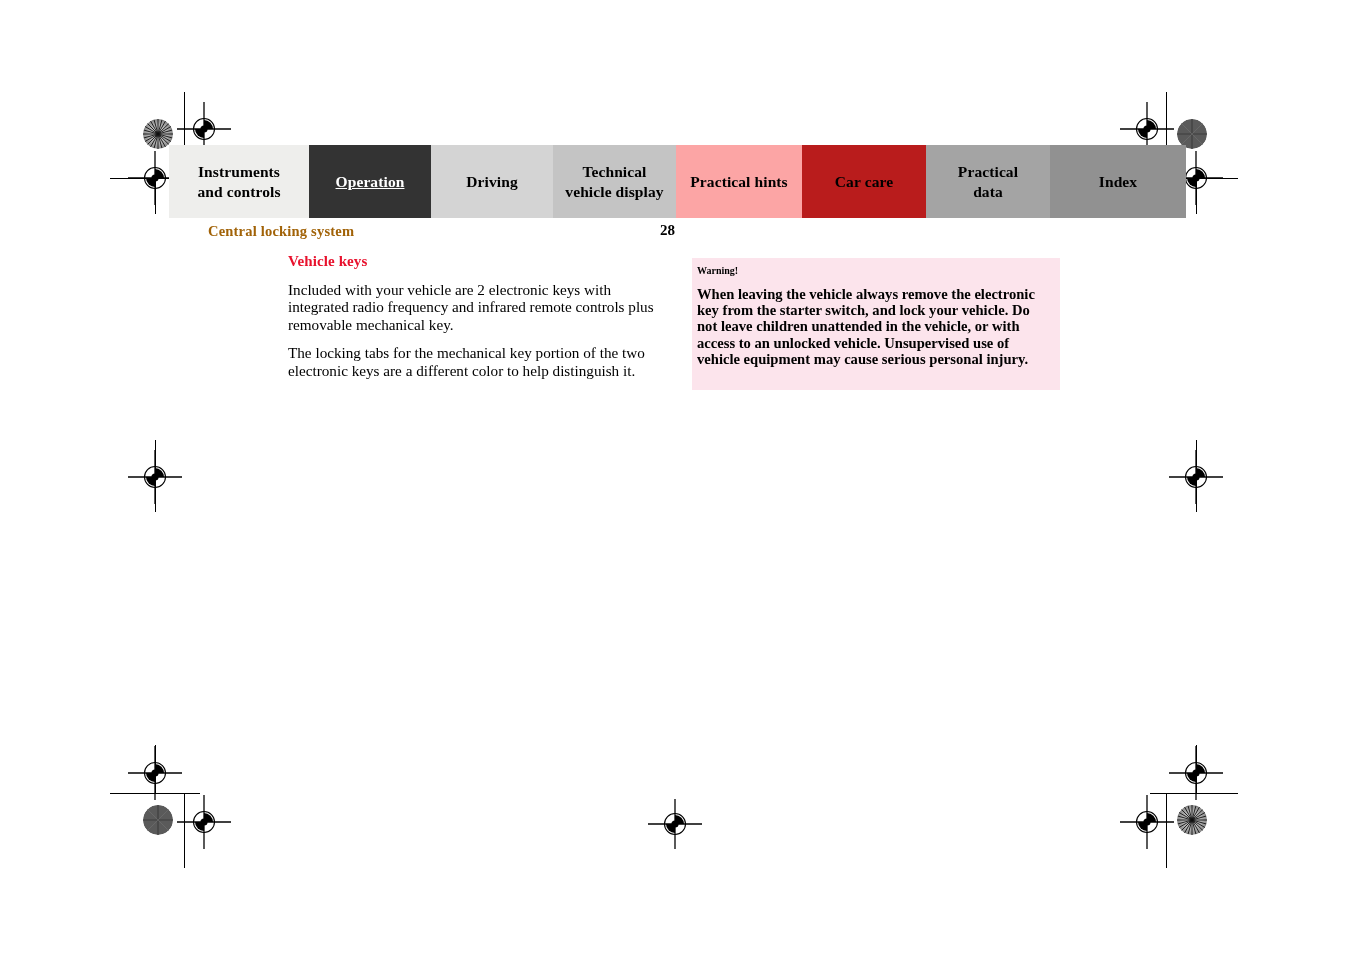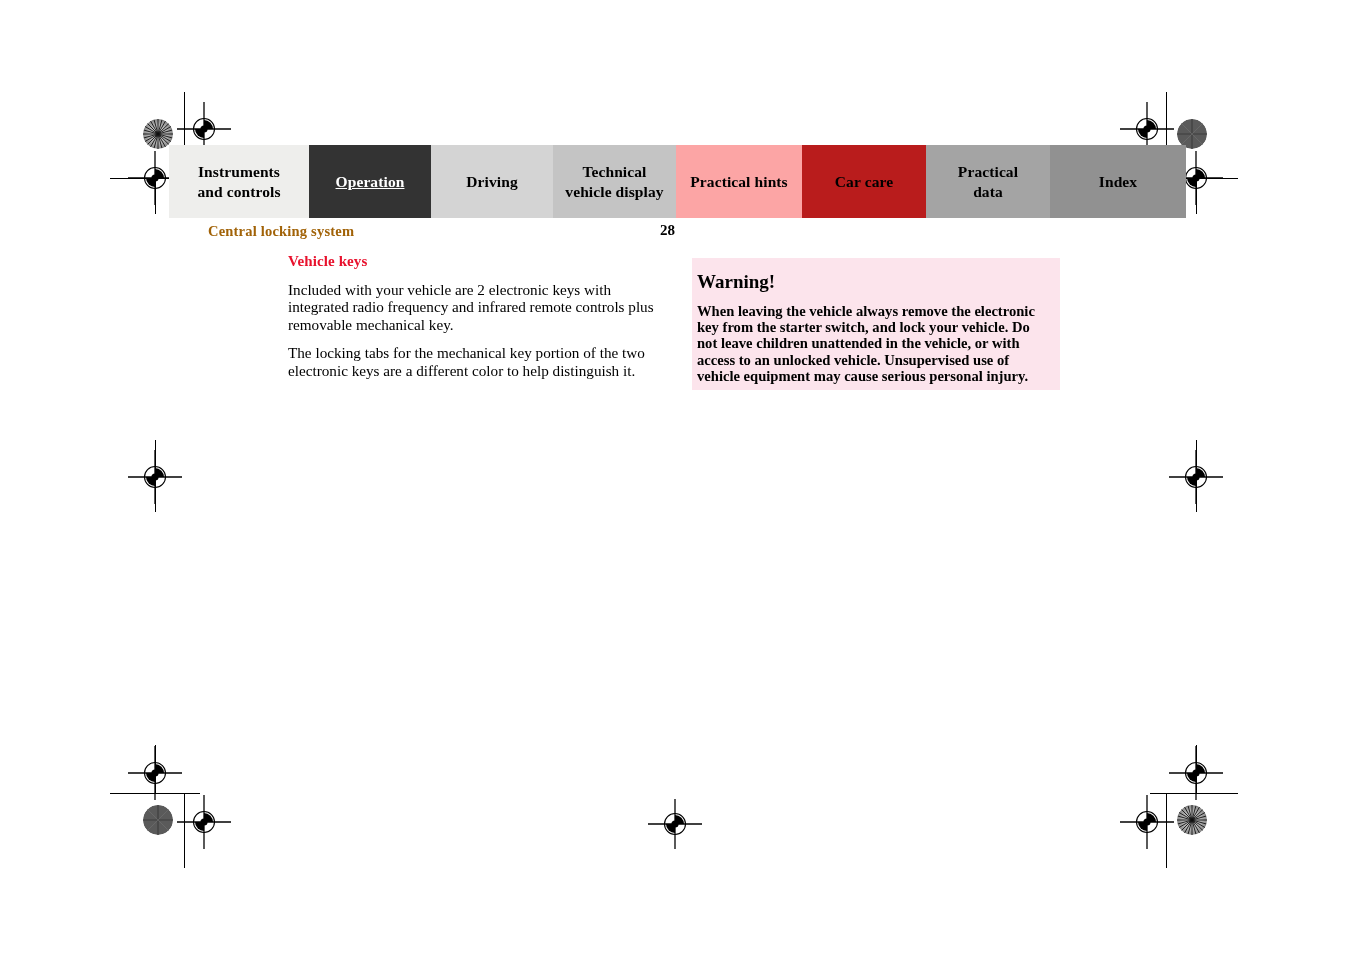--- a/index.html
+++ b/index.html
@@ -120,23 +120,23 @@
     top: 258px;
     width: 368px;
     height: 132px;
     background: #fce4ec;
     box-sizing: border-box;
     padding: 5px 8px 6px 5px;
   }
   .warning-title {
     font-family: "Liberation Serif", serif;
     font-weight: bold;
-    font-size: 19px;
+    font-size: 10px;
     color: #000000;
-    margin: 8px 0 10px 0;
+    margin: 2px 0 10px 0;
   }
   .warning-text {
     font-family: "Liberation Serif", serif;
     font-weight: bold;
     font-size: 14.6px;
     line-height: 16.2px;
     color: #000000;
     margin: 0;
   }
 </style>

